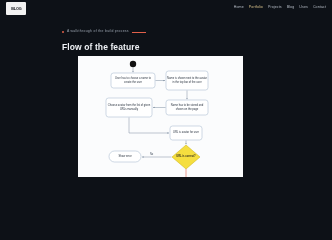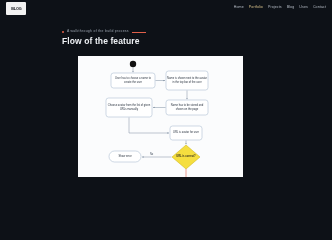--- a/index.html
+++ b/index.html
@@ -31,21 +31,21 @@
   .nav-item { font-size: 3.6px; color: #b6bdc7; letter-spacing: 0.1px; white-space: nowrap; line-height: 1; }
   .nav-item.accent { color: #d7c08a; }
 
   
   .titleblock { position: absolute; top: 29px; left: 62px; }
   .eyebrow { display: flex; align-items: center; gap: 3px; height: 6px; }
   .eyebrow-dot { width: 2px; height: 2px; border-radius: 50%; background: #e0604a; flex: none; }
   .eyebrow-text { font-size: 3.4px; color: #9aa3af; letter-spacing: 0.3px; white-space: nowrap; line-height: 1; }
   .eyebrow-rule { width: 14px; height: 1px; background: #e0604a; flex: none; }
   .page-title {
-    margin-top: 2px; font-size: 8.5px; font-weight: 700; color: #eef1f5;
+    margin-top: 8px; font-size: 8.5px; font-weight: 700; color: #eef1f5;
     letter-spacing: 0.1px; line-height: 1.1; white-space: nowrap;
   }
 
   
   .canvas {
     position: absolute; left: 78px; top: 56px; width: 165px; height: 121px;
     background: #fbfcfd;
     background-image:
       linear-gradient(to right, #e6ecf2 0.4px, transparent 0.4px),
       linear-gradient(to bottom, #e6ecf2 0.4px, transparent 0.4px);

